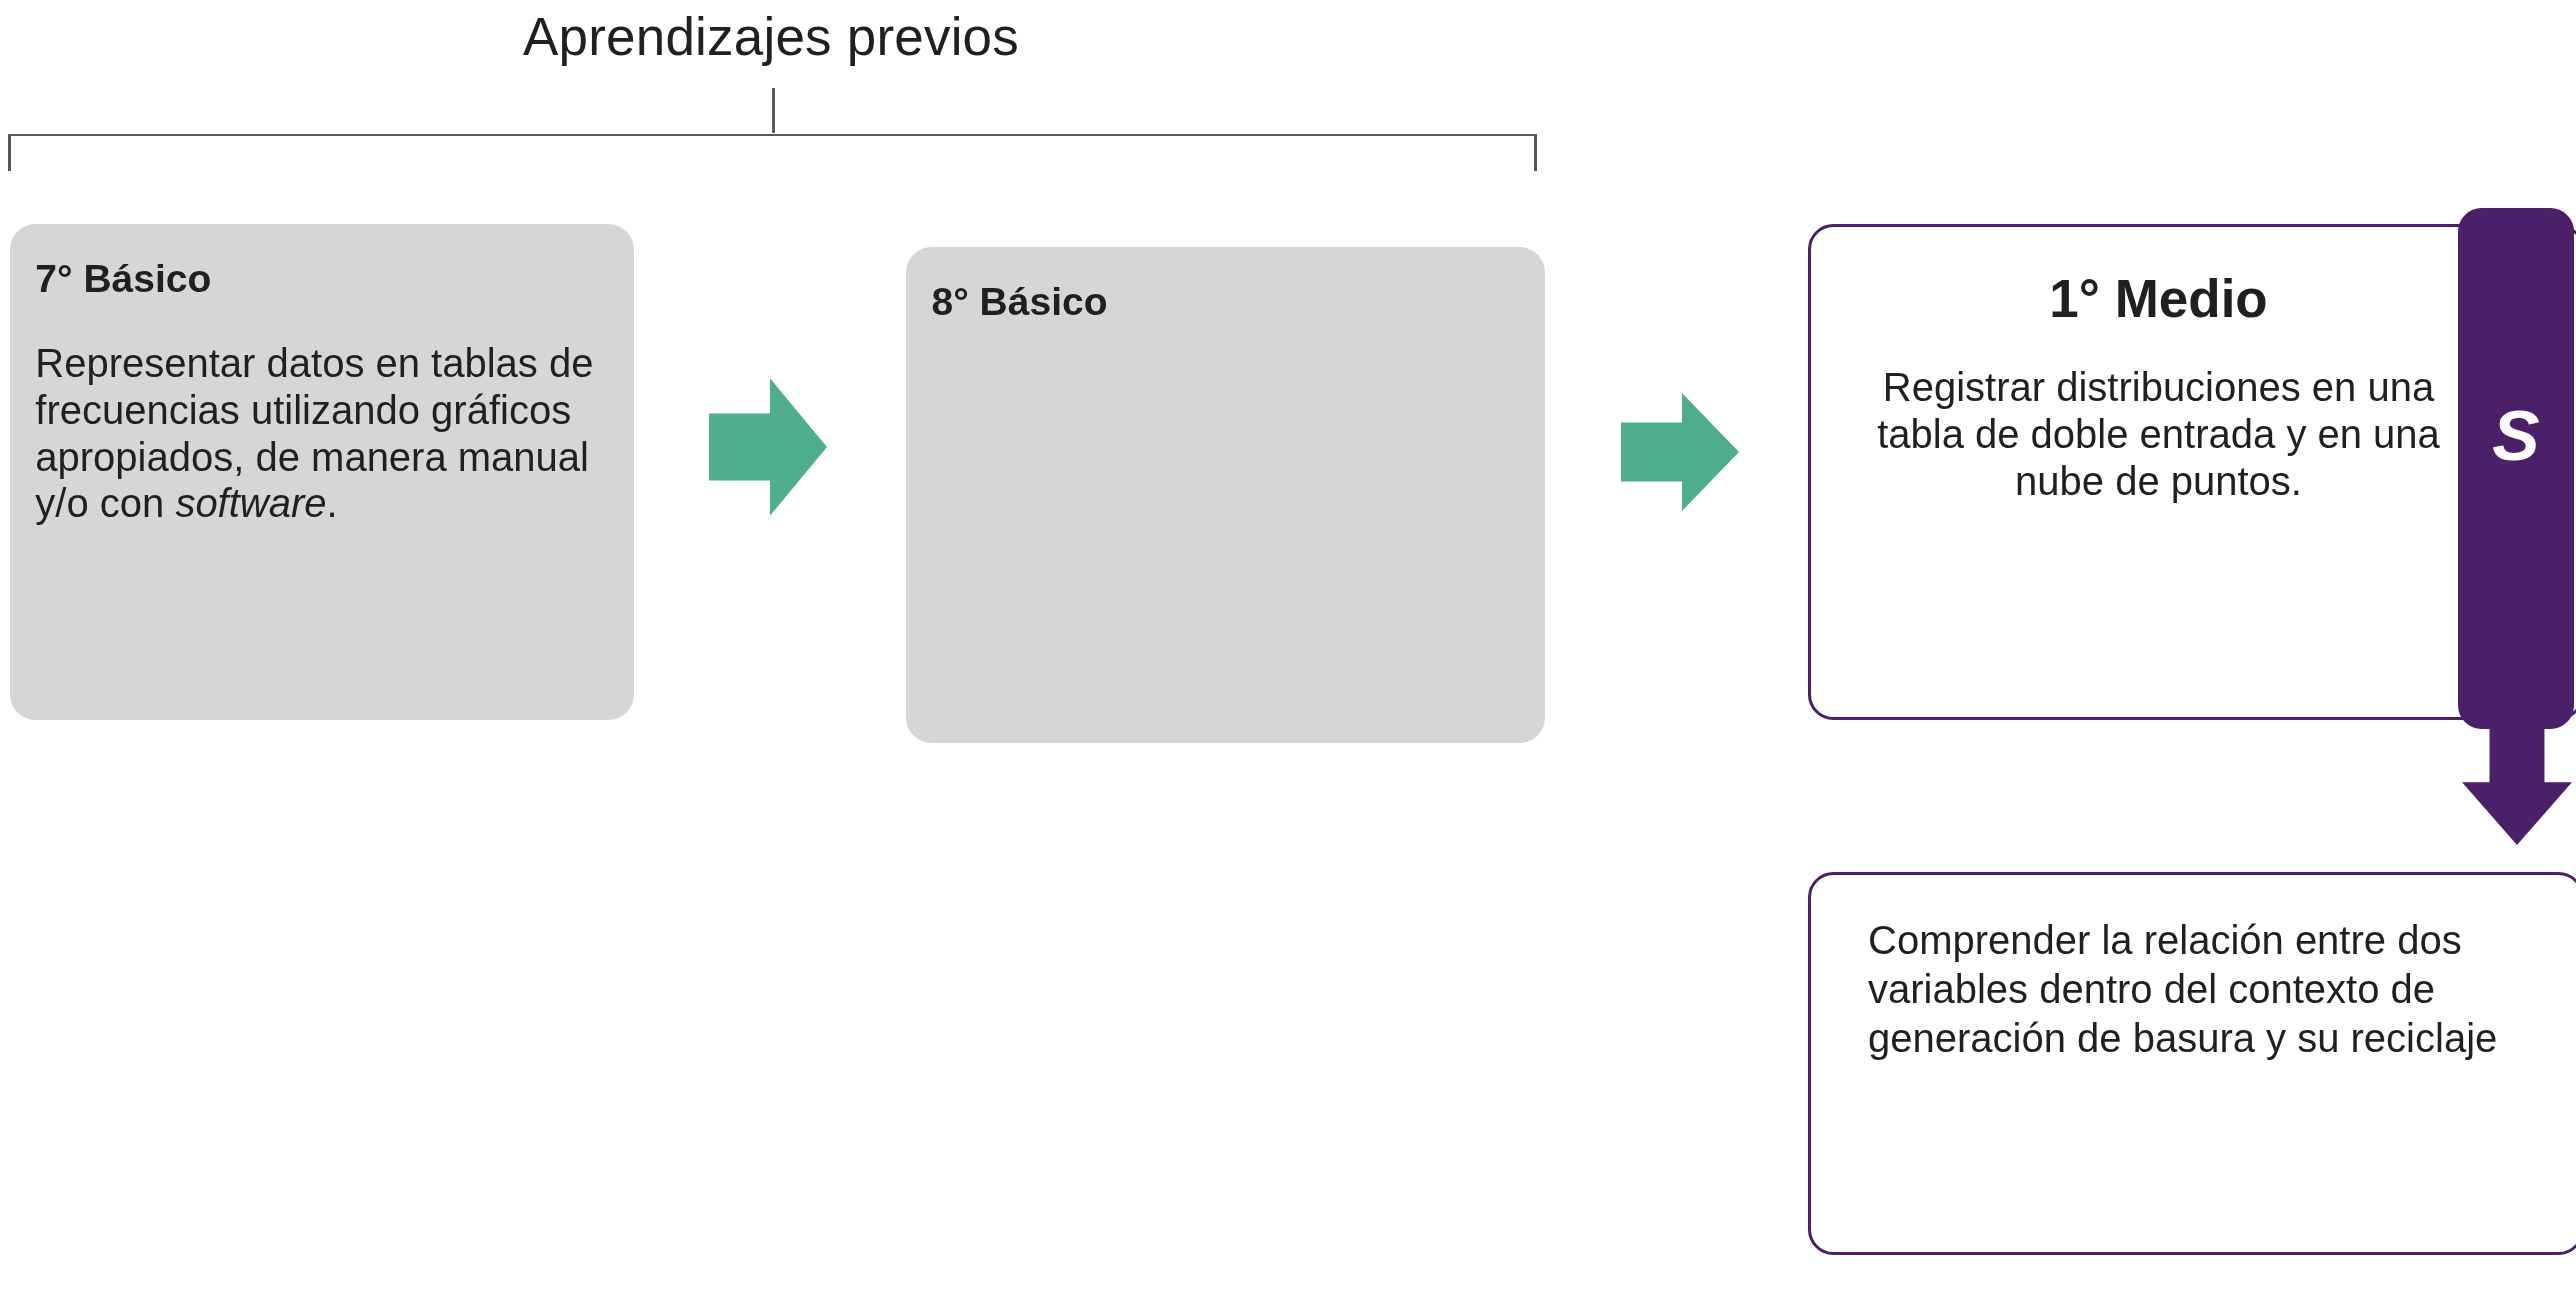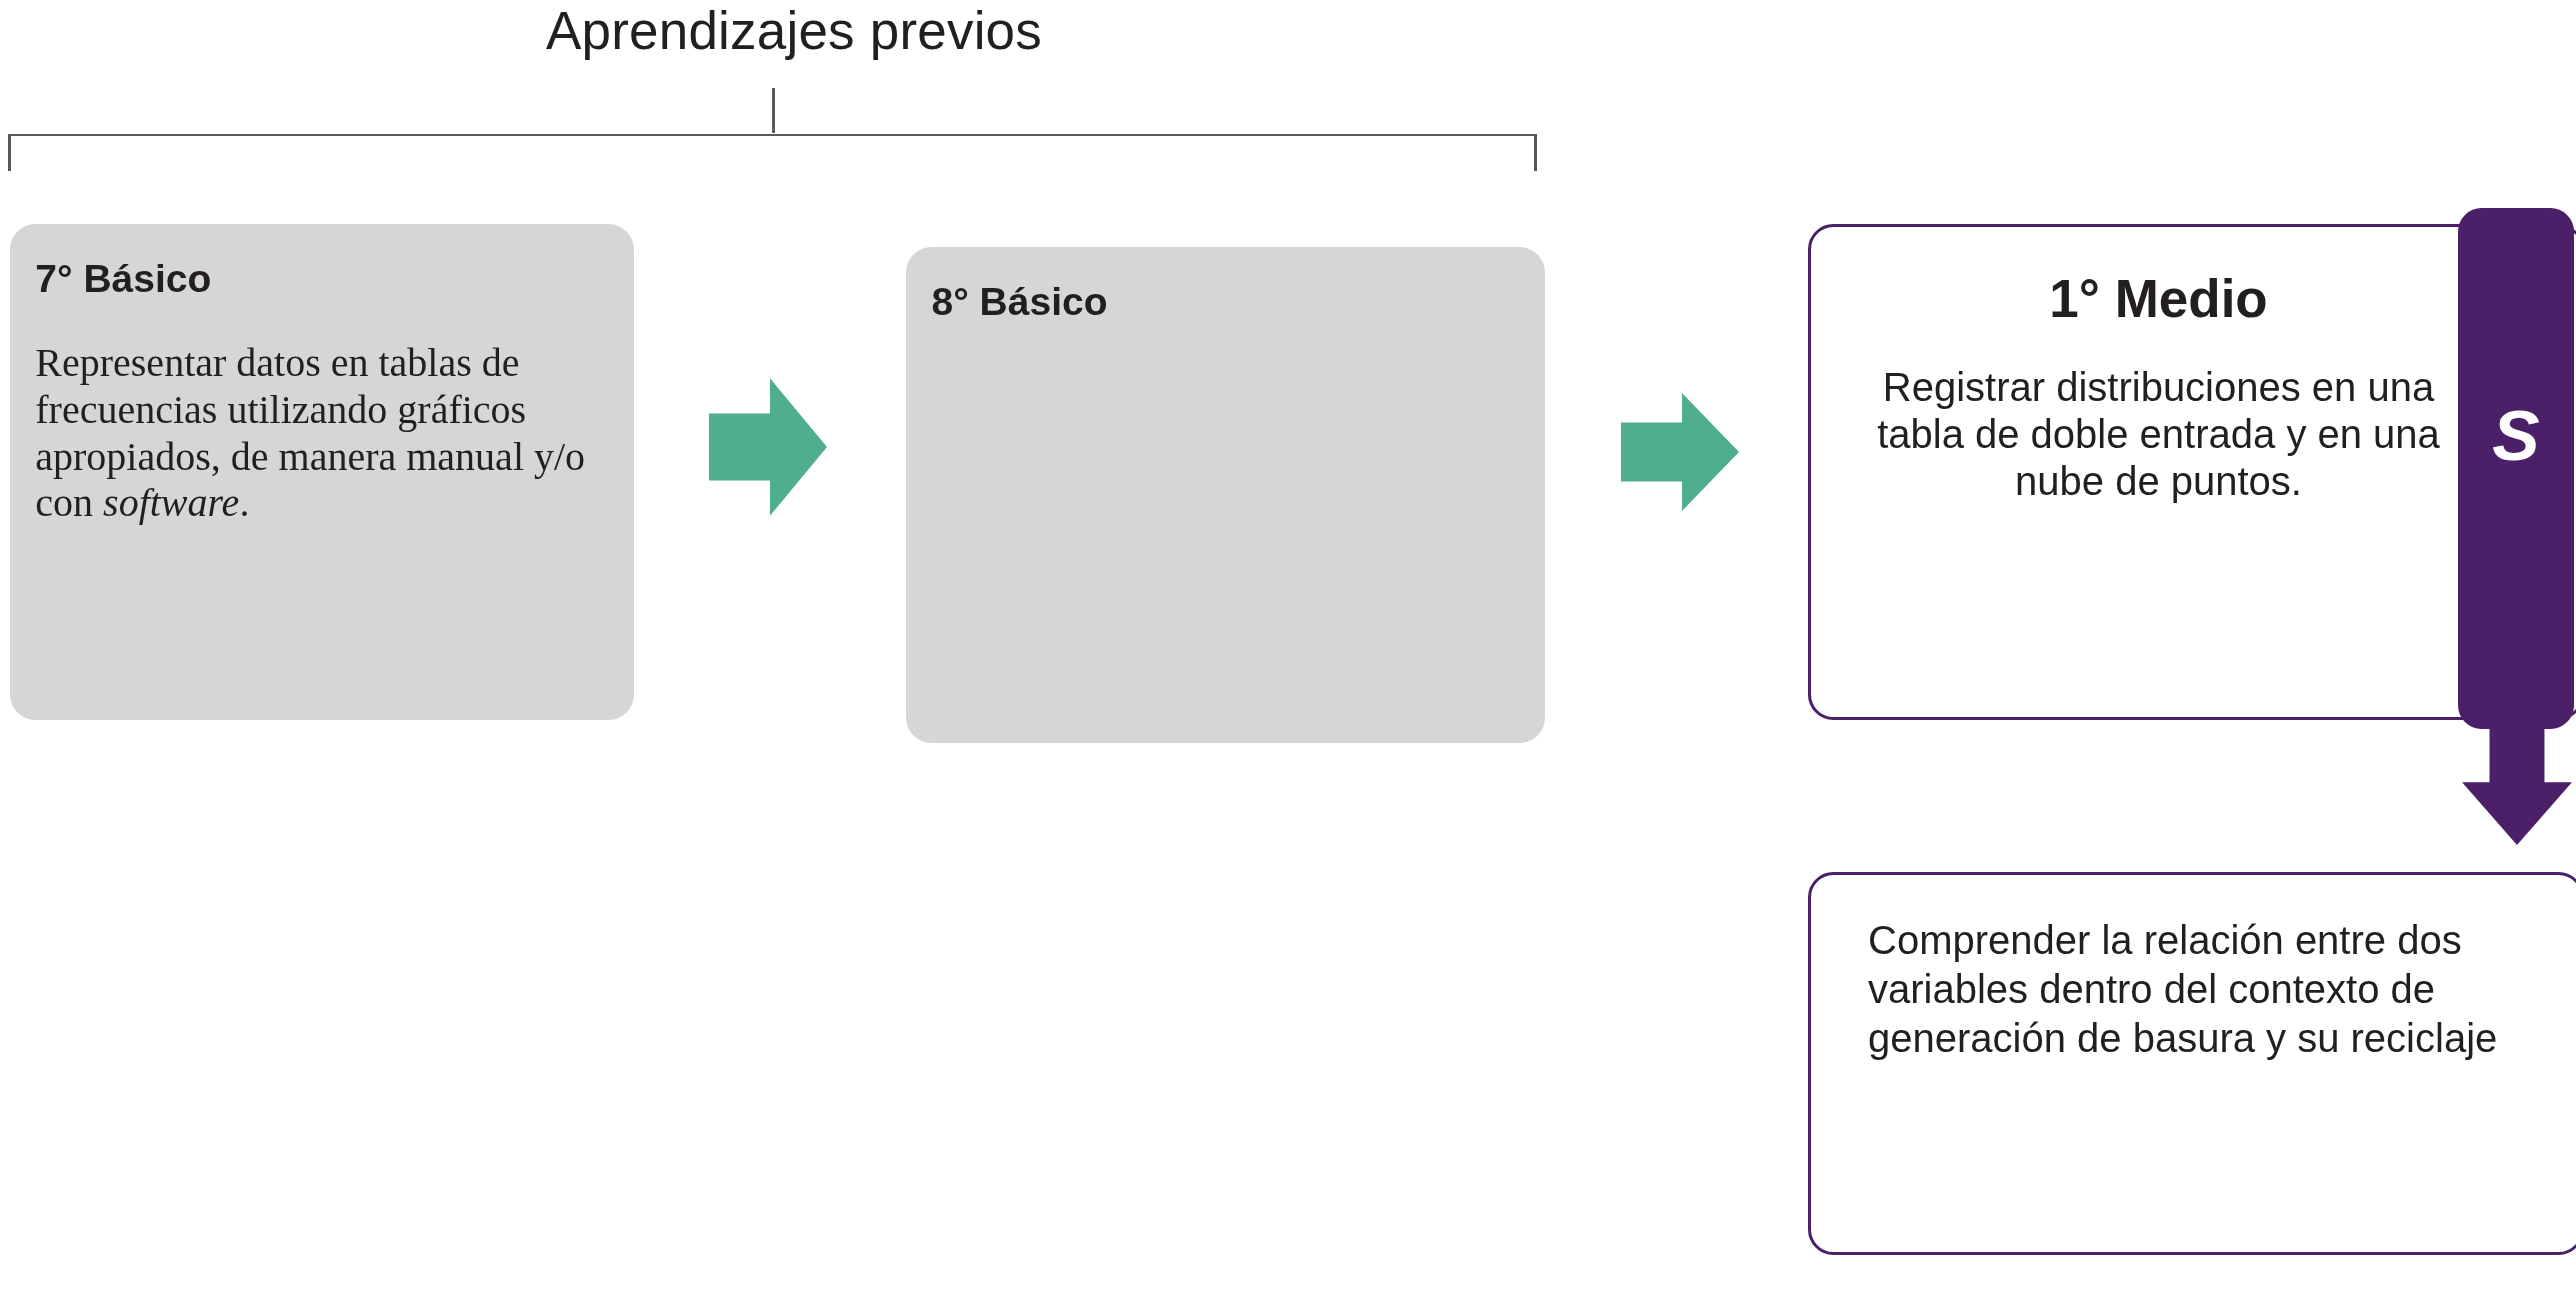--- a/index.html
+++ b/index.html
@@ -21,28 +21,27 @@
     left: 0;
     top: 0;
     width: 2576px;
     height: 1315px;
   }
 
   
   .prev-title {
     position: absolute;
     left: 0;
-    top: 0;
+    top: 6px;
     width: 1542px;
     text-align: center;
     font-size: 53px;
     font-weight: 400;
     color: #231f20;
     letter-spacing: 0.2px;
-    padding-left: 23px;
   }
 
   
   .bracket {
     position: absolute;
     left: 7.9px;
     top: 110px;
     width: 1533px;
     height: 59px;
   }
@@ -91,21 +90,20 @@
   .box-grey .box-title {
     font-size: 39px;
     font-weight: bold;
     color: #231f20;
     margin-bottom: 39px;
   }
   .box-grey .box-body {
     font-size: 40px;
     line-height: 1.17;
     color: #231f20;
-    font-family: Liberation Serif, serif;
   }
   .box-body em { font-style: italic; }
 
   #box-7 {
     left: 9.8px;
     top: 224px;
     width: 624px;
     height: 496px;
   }
   #box-8 {

